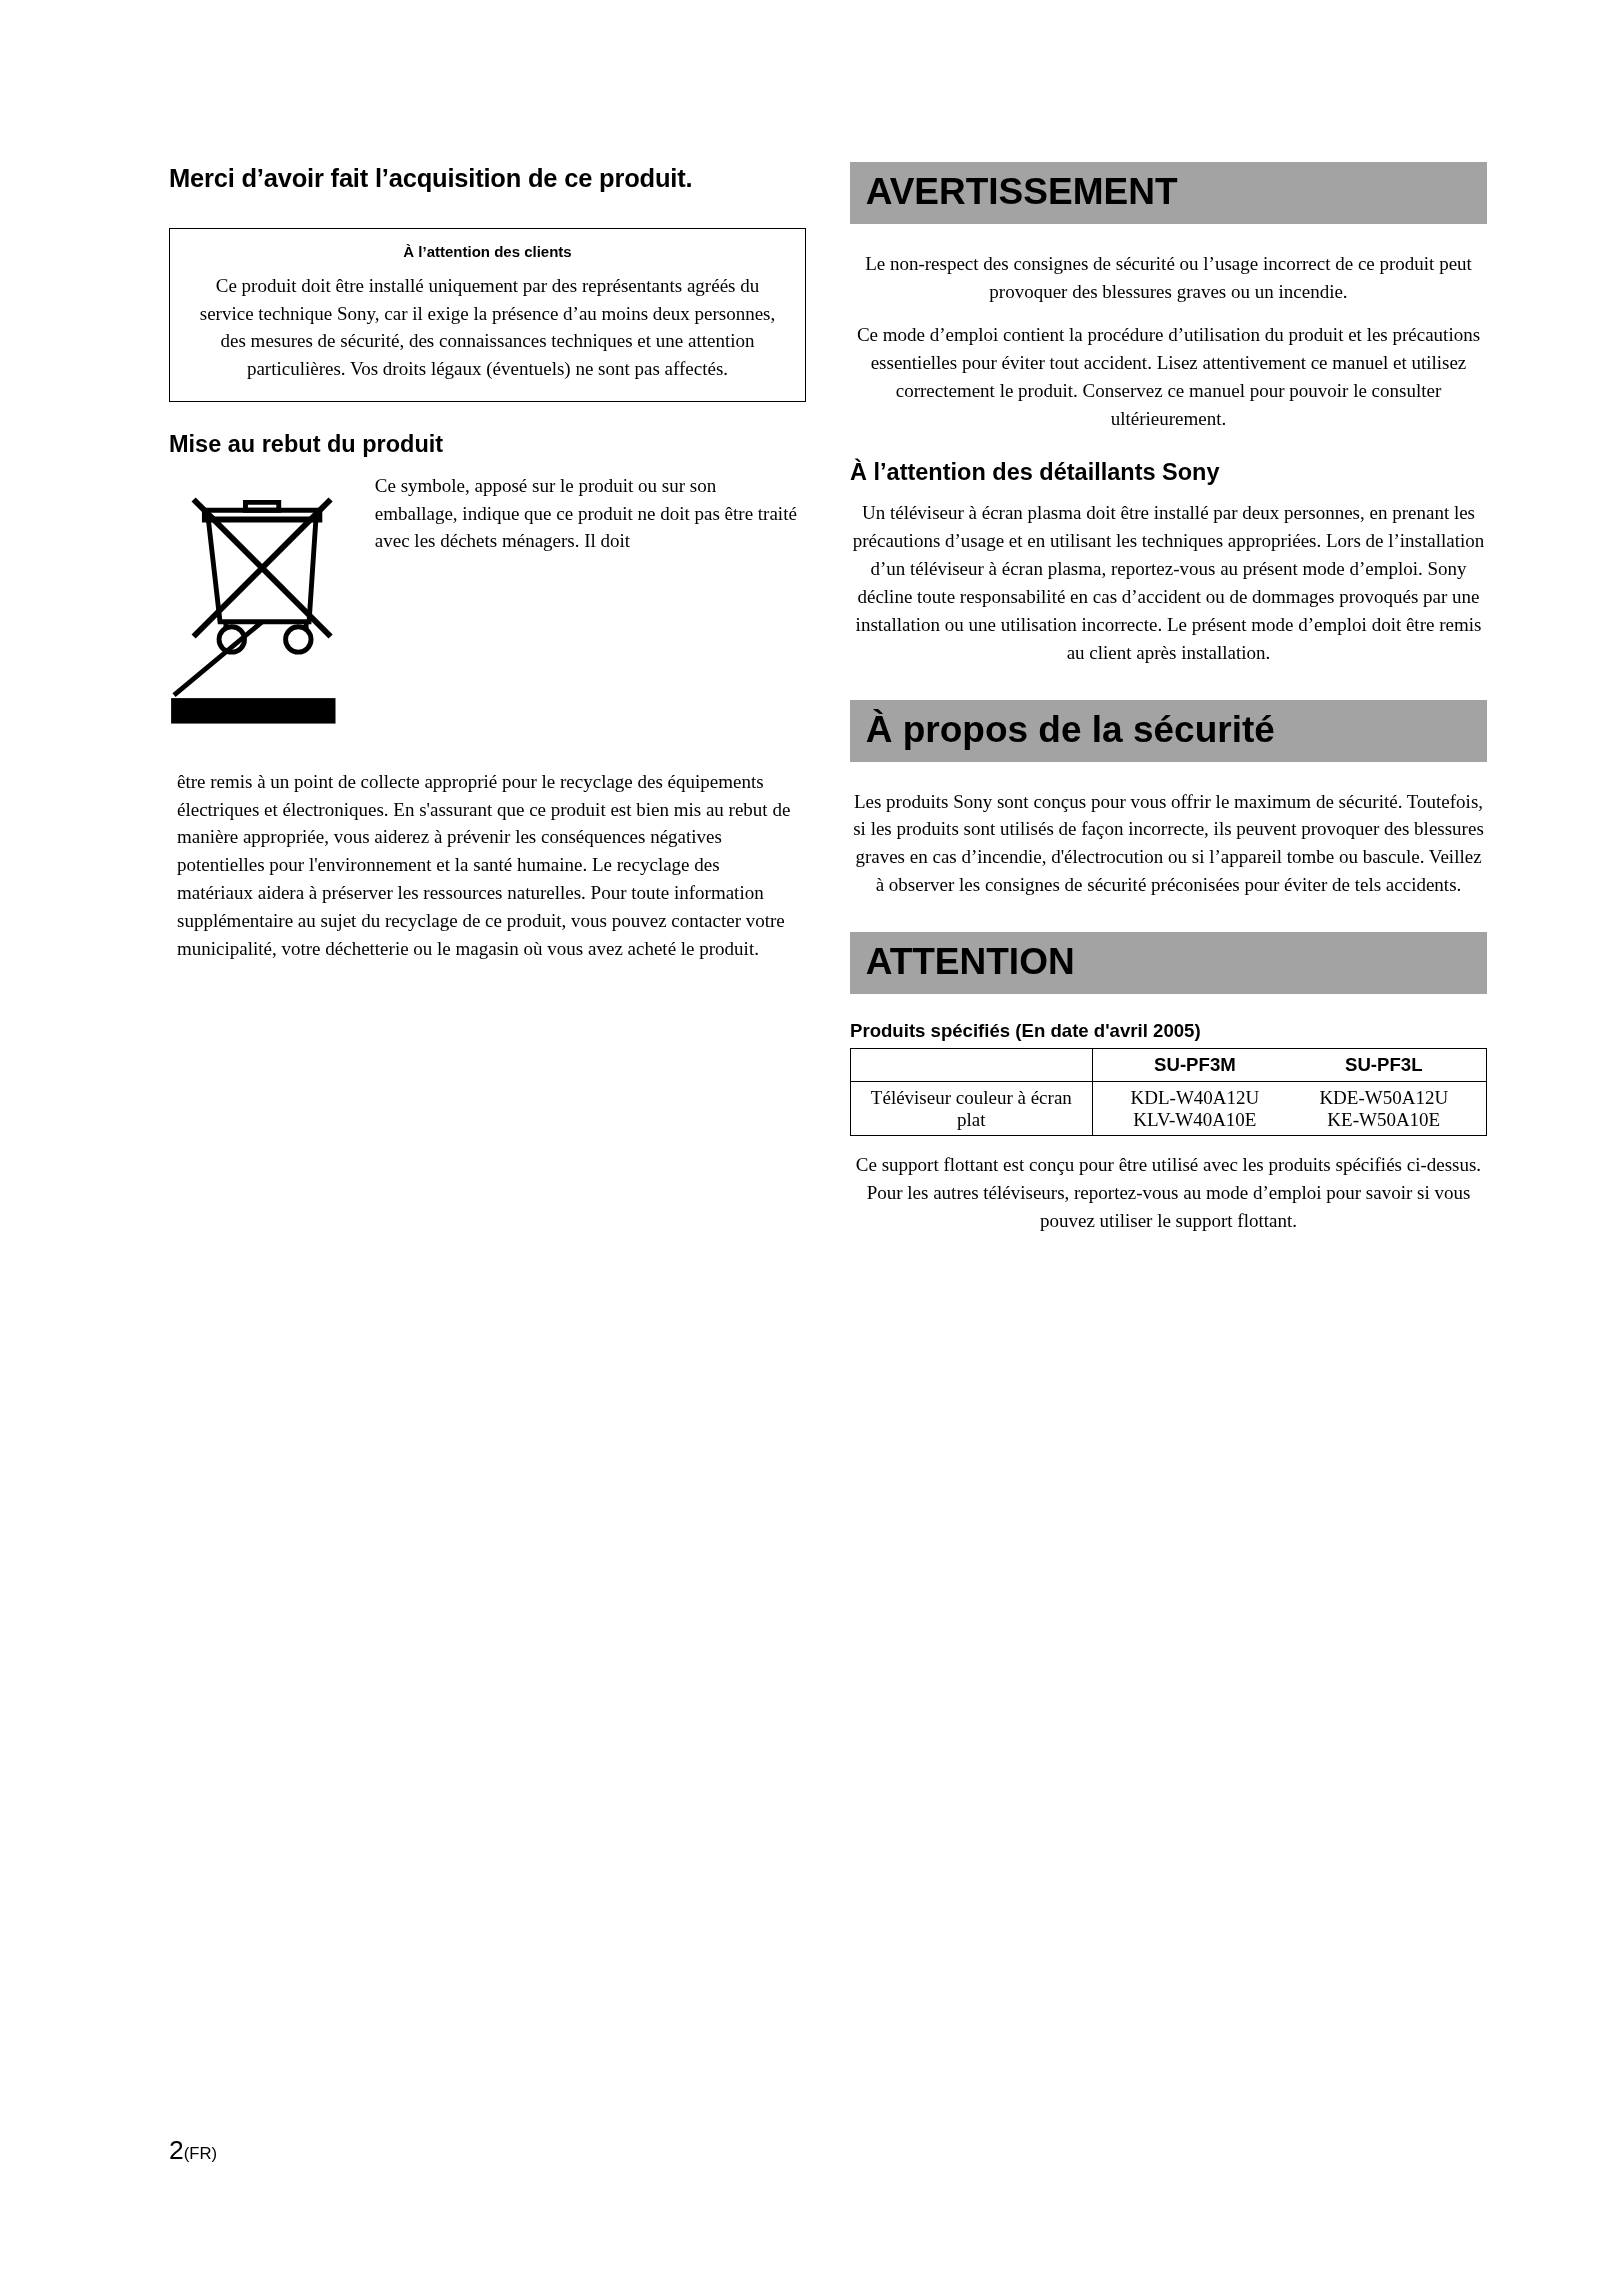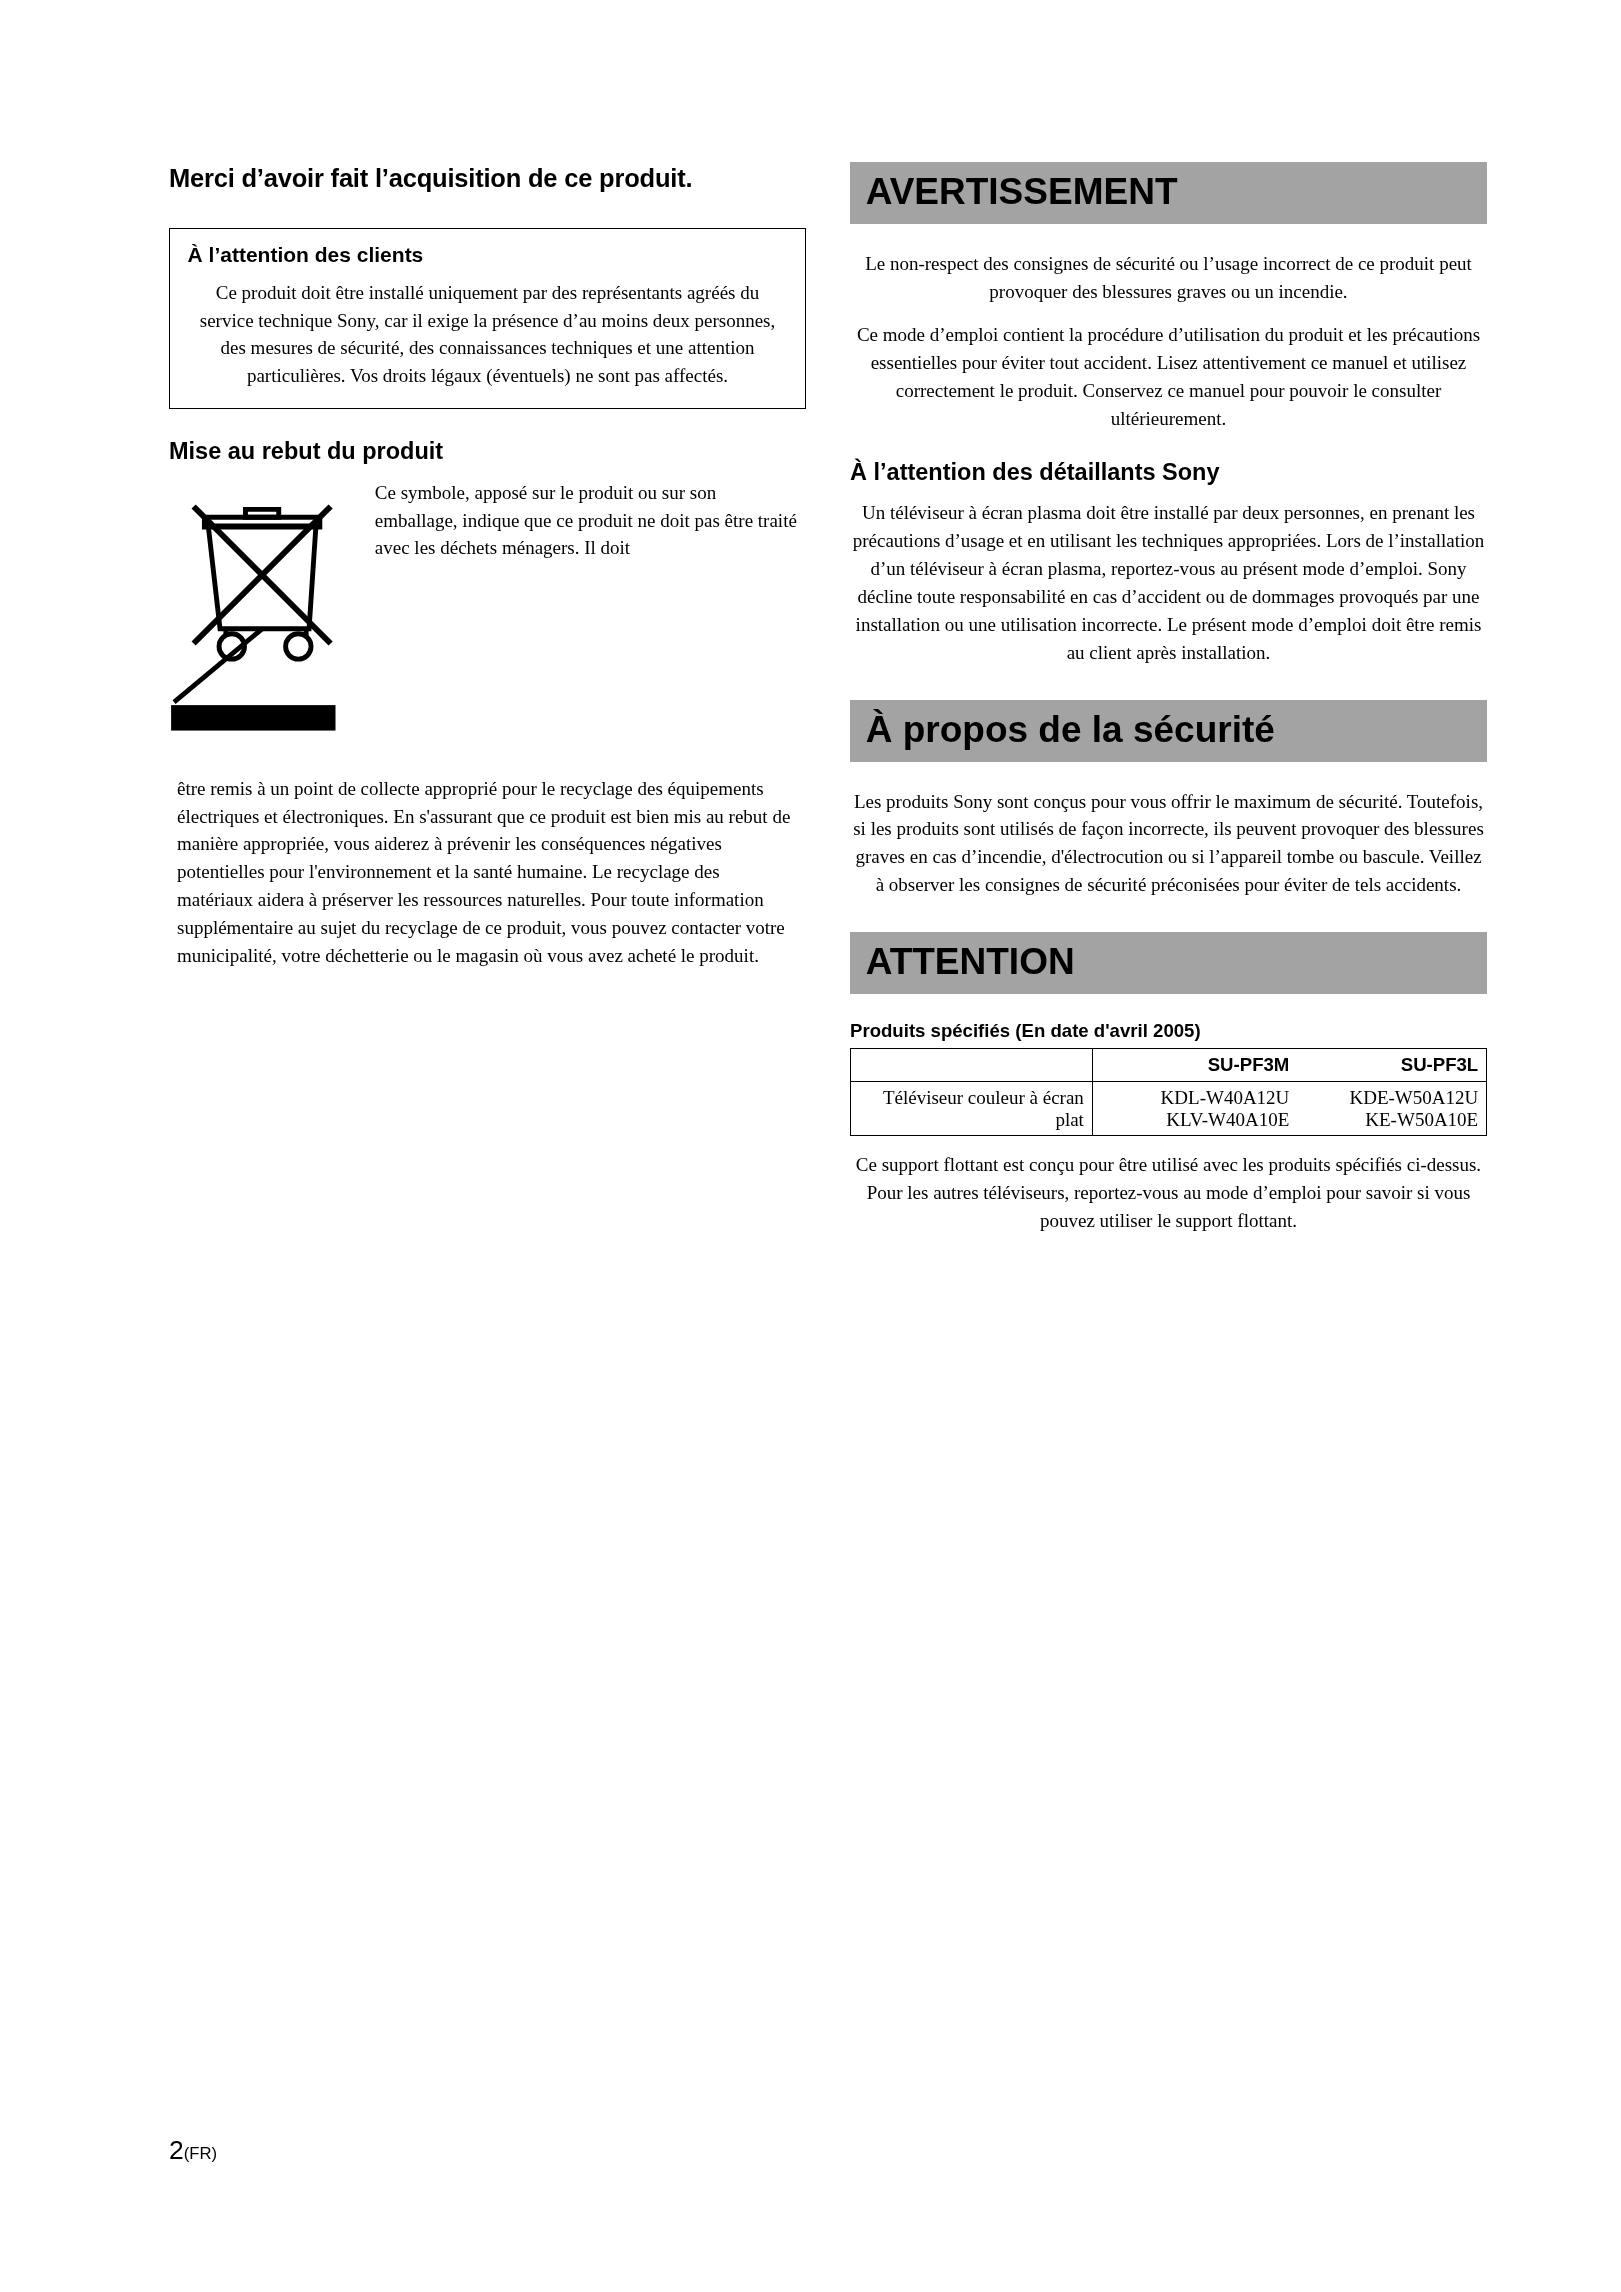--- a/index.html
+++ b/index.html
@@ -43,23 +43,24 @@
     margin: 0 0 33px 0;
     letter-spacing: -0.2px;
   }
   .boxed {
     border: 1px solid #000;
     padding: 13.7px 17.6px 17.6px 17.6px;
     margin-bottom: 29px;
   }
   .boxed h2 {
     font-family: "Liberation Sans", sans-serif;
-    font-size: 21px;
+    font-size: 15px;
     font-weight: bold;
     margin: 0 0 11.8px 0;
+    text-align: center;
   }
   .serif-p {
     font-family: "Liberation Serif", serif;
     font-size: 19px;
     line-height: 1.47;
     margin: 0 0 15.7px 0;
     text-align: center;
   }
   .serif-p:last-child { margin-bottom: 0; }
 
@@ -119,21 +120,21 @@
   table.spec {
     border-collapse: collapse;
     width: 100%;
     font-family: "Liberation Serif", serif;
     font-size: 19px;
   }
   table.spec td, table.spec th {
     border: 1px solid #000;
     padding: 4.9px 7.8px;
     vertical-align: top;
-    text-align: right;
+    text-align: center;
     font-weight: normal;
   }
   table.spec th.model {
     font-family: "Liberation Sans", sans-serif;
     font-weight: bold;
     font-size: 18.6px;
   }
   table.spec td.label { width: 38%; }
   .cellwrap { display: flex; }
   .cellwrap > span { flex: 1 1 50%; }

